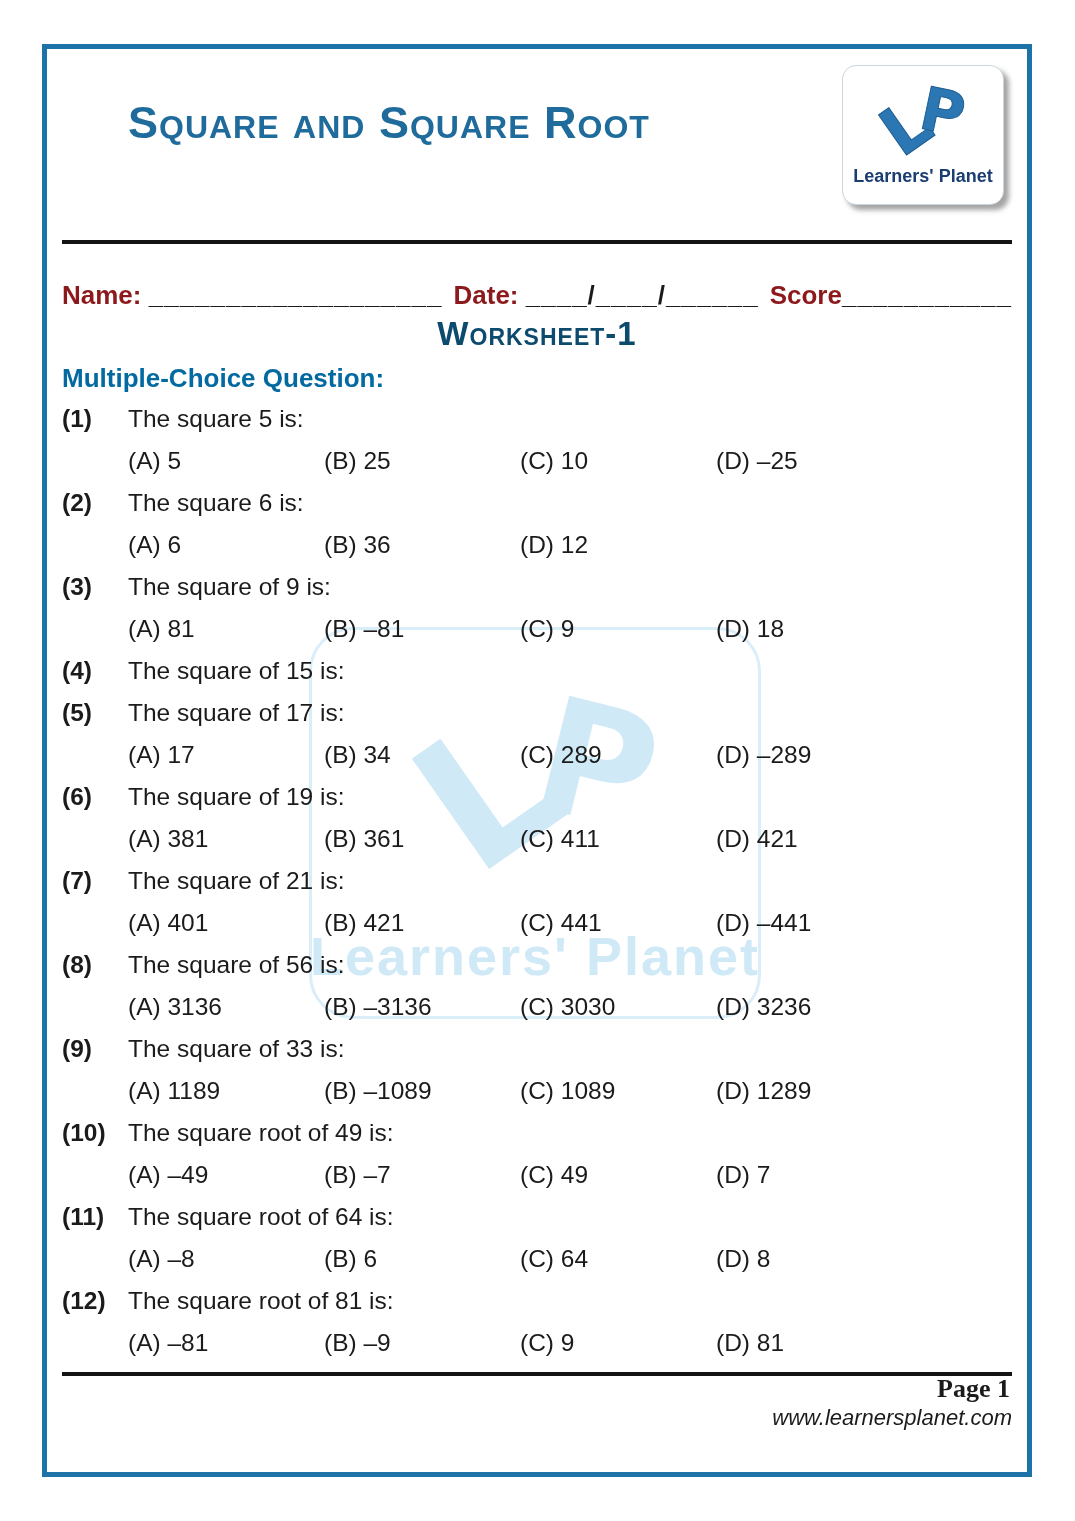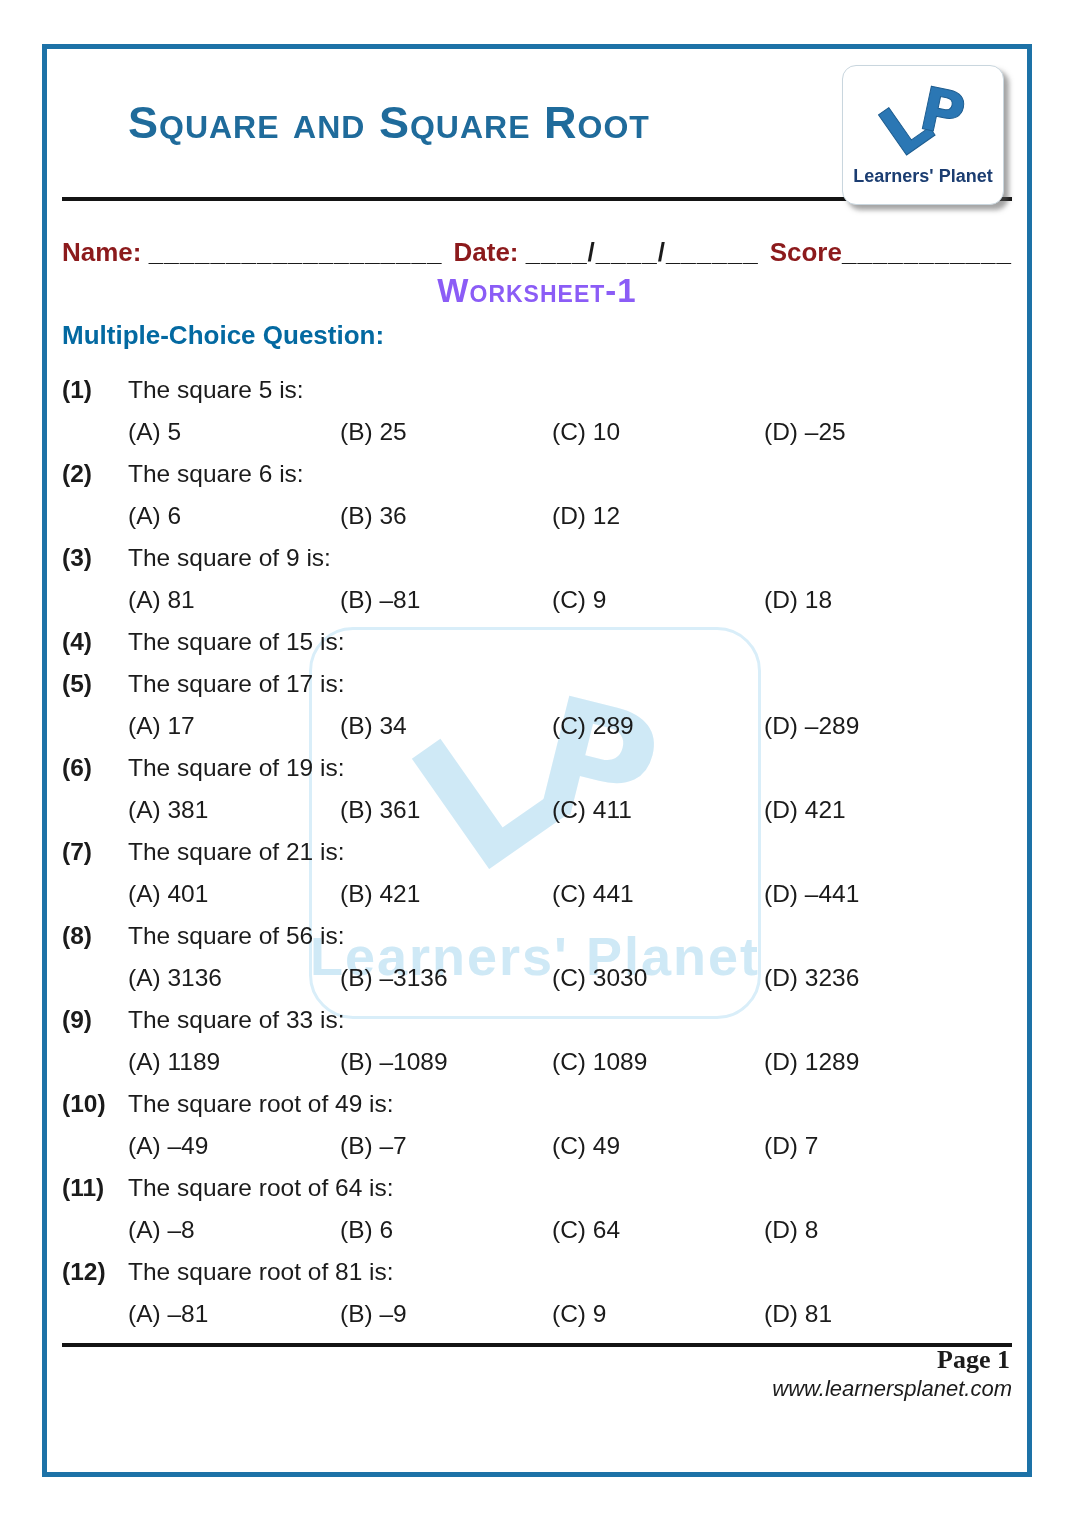--- a/index.html
+++ b/index.html
@@ -15,52 +15,52 @@
                display:flex; flex-direction:column; align-items:center;
                pointer-events:none; }
   .wm-glyph { width:330px; height:265px; margin-top:28px; }
   .wm-glyph text { font-family:"DejaVu Sans", sans-serif; font-weight:bold; fill:#cfe9f6; }
   .wm-caption { font-size:54px; font-weight:bold; color:#cfe9f6; letter-spacing:2px;
                 white-space:nowrap; margin-top:2px; }
 
   .content { position:relative; z-index:1; height:100%; padding:0 15px; }
 
   
-  .header { position:relative; height:148px; }
+  .header { position:relative; height:191px; }
   .page-title { position:absolute; left:66px; top:48px; font-size:45px; font-weight:bold;
                 font-variant:small-caps; letter-spacing:1px; color:#1f6b9b; white-space:nowrap; }
   .logo-box { position:absolute; right:8px; top:16px; width:162px; height:140px;
               background:#ffffff; border:1px solid #c9d6de; border-radius:14px;
               box-shadow:5px 5px 5px rgba(90,90,90,.55);
               display:flex; flex-direction:column; align-items:center; }
   .logo-glyph { width:118px; height:96px; margin-top:4px; }
   .logo-glyph text { font-family:"DejaVu Sans", sans-serif; font-weight:bold;
                      fill:#2b77b4; stroke:#1d5c8f; stroke-width:1px; }
   .logo-caption { font-size:18px; font-weight:bold; color:#1b3d71; white-space:nowrap; }
 
   .rule { height:4px; background:#141414; }
 
   
   .meta-row { display:flex; justify-content:space-between; margin-top:36px;
               font-size:26px; font-weight:bold; white-space:nowrap;text-align:right; }
   .meta-label { color:#8c1a1c; }
   .blank { color:#1b1b1b; letter-spacing:1px; }
 
   .worksheet-title { text-align:center; margin-top:4px; font-size:33px; font-weight:bold;
-                     font-variant:small-caps; letter-spacing:1px; color:#8b5cf6; }
+                     font-variant:small-caps; letter-spacing:1px; color:#0c4a6e; }
 
   .section-heading { margin-top:10px; font-size:26px; font-weight:bold; color:#0369a1; }
 
   
-  .questions { margin-top:18px; }
+  .questions { margin-top:4px; }
   .q-row { height:42px; line-height:42px; font-size:24.5px; white-space:nowrap; }
   .q-num { display:inline-block; width:66px; font-weight:bold; }
   .q-text { }
   .opt-row { height:42px; line-height:42px; font-size:24.5px; padding-left:66px;
-             display:grid; grid-template-columns:196px 196px 196px 196px;gap:16px; }
+             display:grid; grid-template-columns:196px 196px 196px 196px; }
   .opt { white-space:nowrap; }
 
   
   .footer-rule { margin-top:8px; }
   .page-number { text-align:right; font-size:26px; font-weight:bold; line-height:26px;
                  padding-right:2px;font-family:Liberation Serif, serif; }
   .site-url { text-align:right; font-style:italic; font-size:22px; margin-top:3px; }
 </style>
 </head>
 <body>

